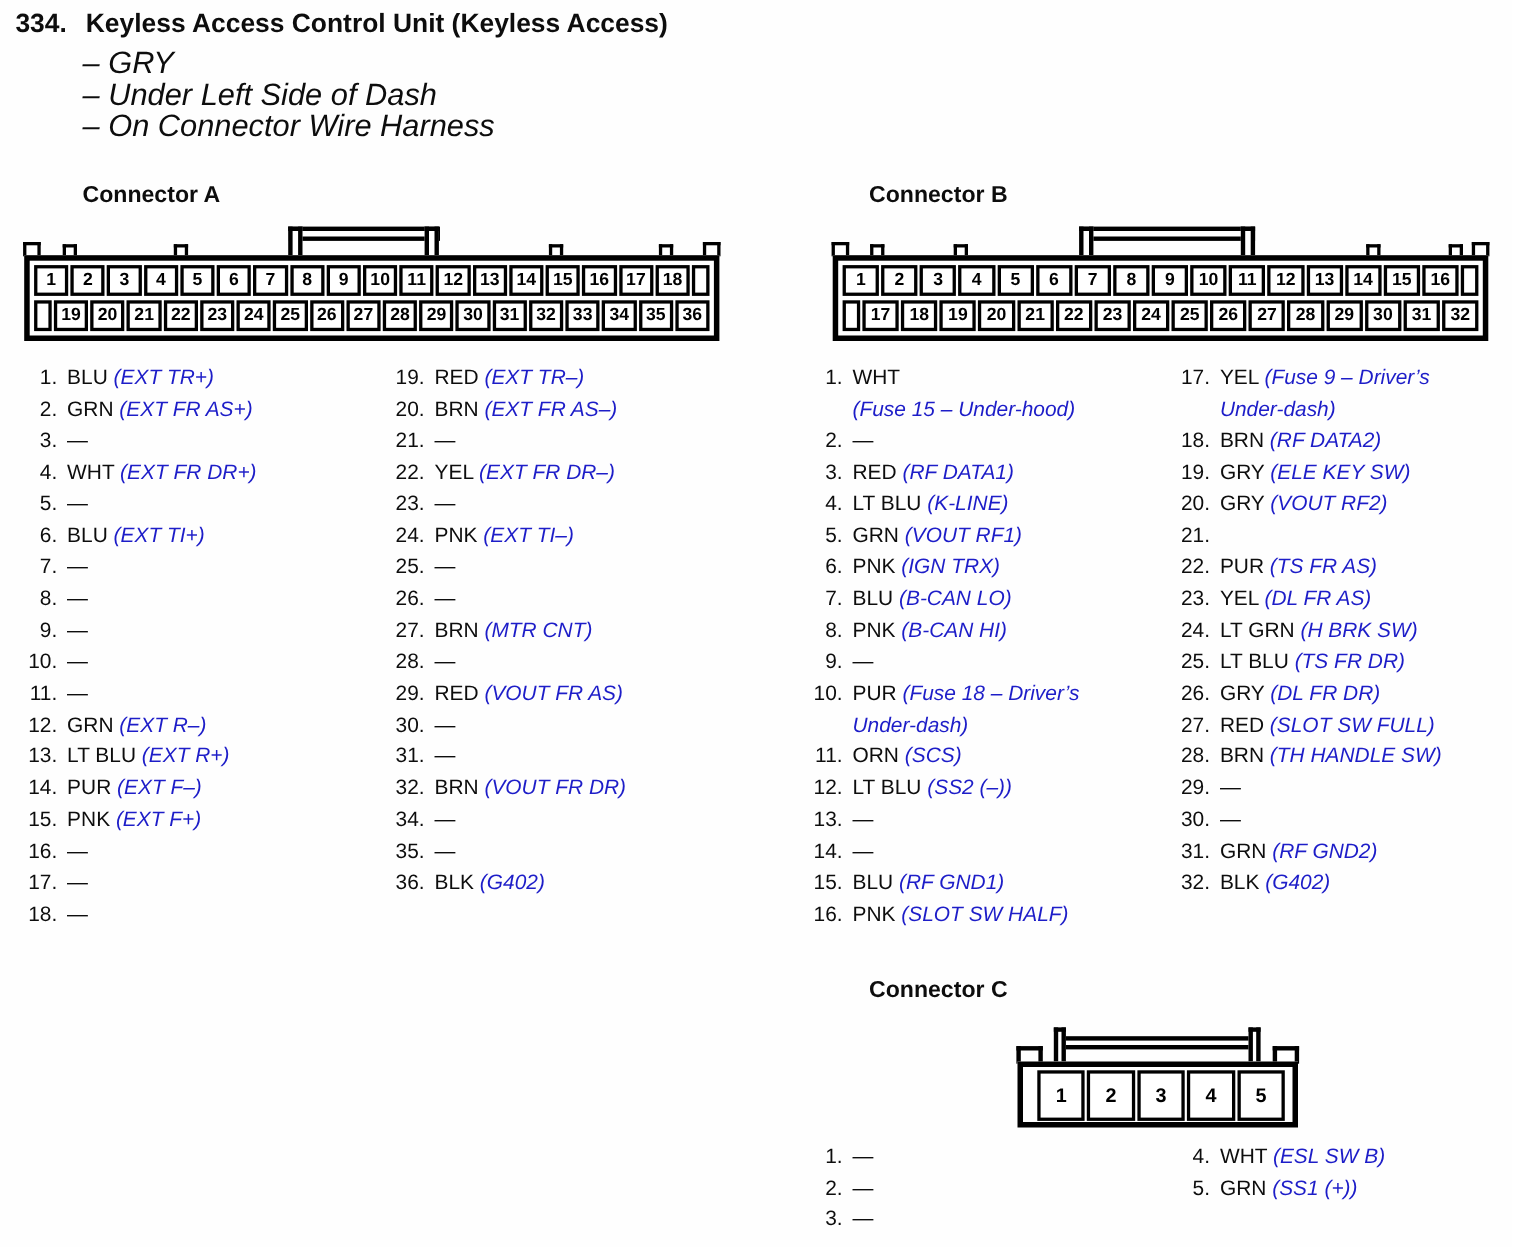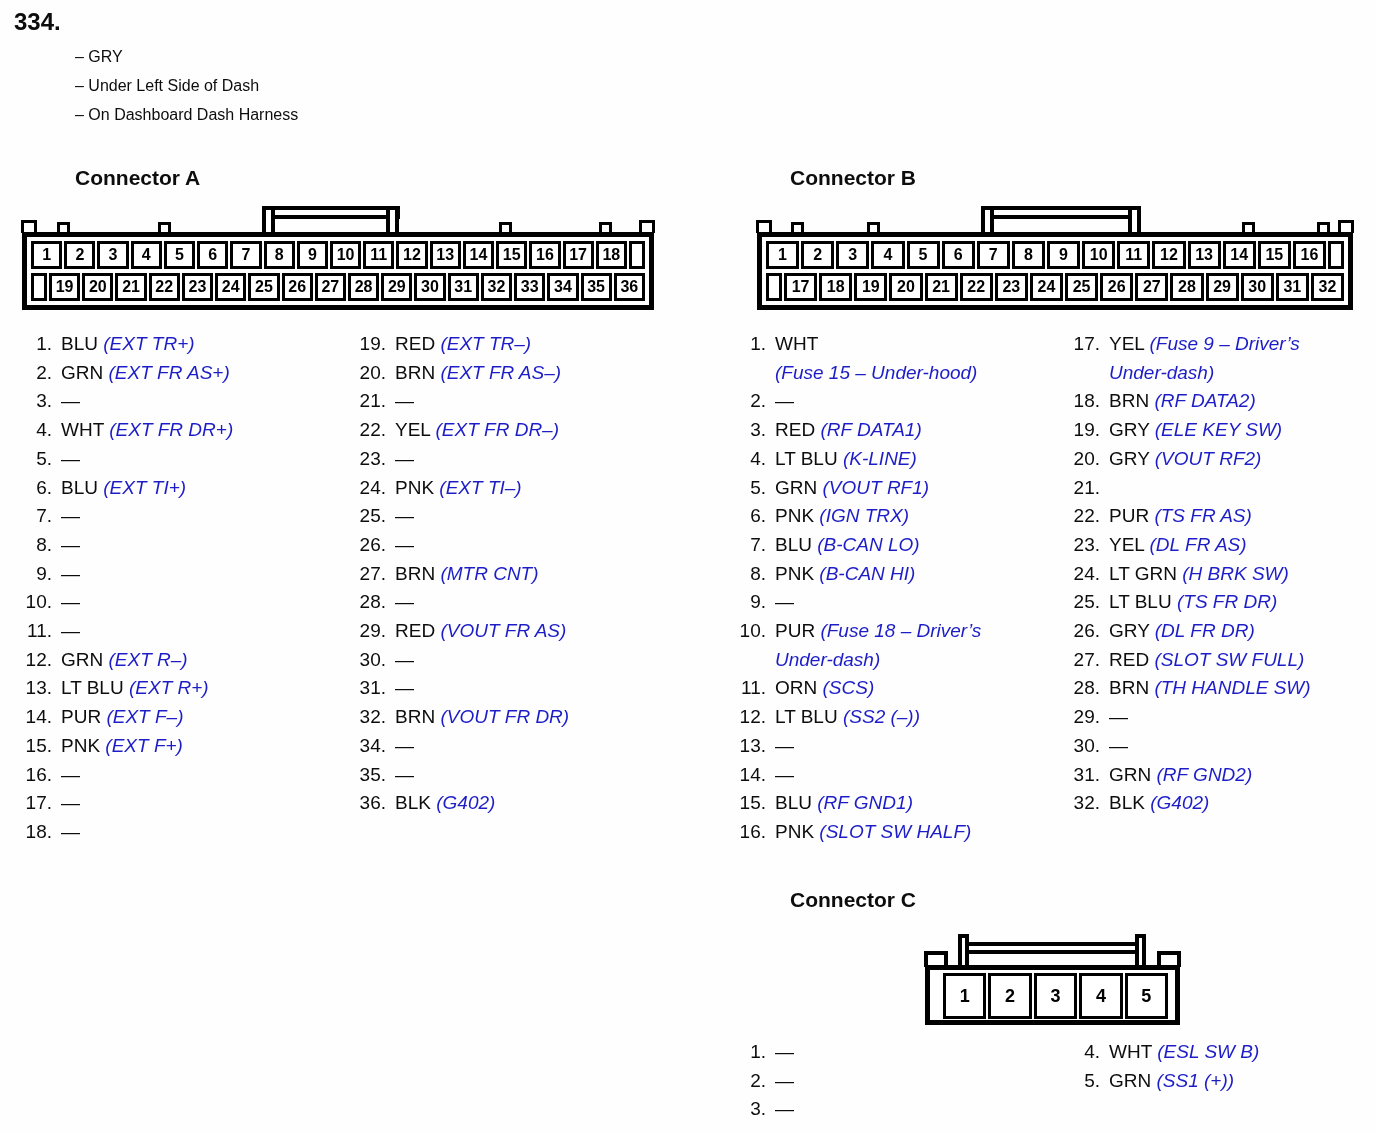--- a/index.html
+++ b/index.html
@@ -8,21 +8,21 @@
   .page {
     position:relative; width:1375px; height:1134px; overflow:hidden;
     background:#fefefe; color:var(--ink);
     font-family:"Liberation Sans", sans-serif;
   }
   .abs { position:absolute; }
 
   
   .item-no { font-weight:bold; font-size:24px; }
   .doc-title { font-weight:bold; font-size:24px; }
-  .detail-line { font-size:16px; line-height:29px; white-space:pre; }
+  .detail-line { font-size:28px; line-height:29px; white-space:pre;font-style:italic; }
 
   
   .conn-heading { font-weight:bold; font-size:21px;margin-top:12px; }
 
   
   .conn { position:absolute; }
   .conn-outer { border:5px solid #000; background:#fff; position:relative; z-index:2; }
   .crow { display:flex; align-items:stretch; }
   .crow-top { margin:3px 3px 0 3px; }
   .crow-bottom { margin:2px 3px 3px 3px; }
@@ -61,24 +61,25 @@
   .pin-text { margin-left:9px; white-space:pre-wrap; }
   .wire { color:var(--ink); }
   .sig { color:var(--blue);font-style:italic; }
 </style>
 </head>
 <body>
 
 <div class="page">
 
   <div class="abs item-no" style="left:14px; top:8px;">334.</div>
+  <div class="abs doc-title" style="left:78px; top:8px;">Keyless Access Control Unit (Keyless Access)</div>
   <div class="abs" style="left:75px; top:42px;">
     <div class="detail-line">– GRY</div>
     <div class="detail-line">– Under Left Side of Dash</div>
-    <div class="detail-line">– On Dashboard Dash Harness</div>
+    <div class="detail-line">– On Connector Wire Harness</div>
   </div>
 
   <div class="abs conn-heading" style="left:75px; top:154px;">Connector A</div>
 
   <div class="conn" style="left:22px; top:232px; width:632px;">
     <div class="bump corner" style="left:-1px;"></div>
     <div class="bump" style="left:5.5%;"></div>
     <div class="bump" style="left:21.5%;"></div>
     <div class="bump" style="left:75.5%;"></div>
     <div class="bump" style="left:91.3%;"></div>

